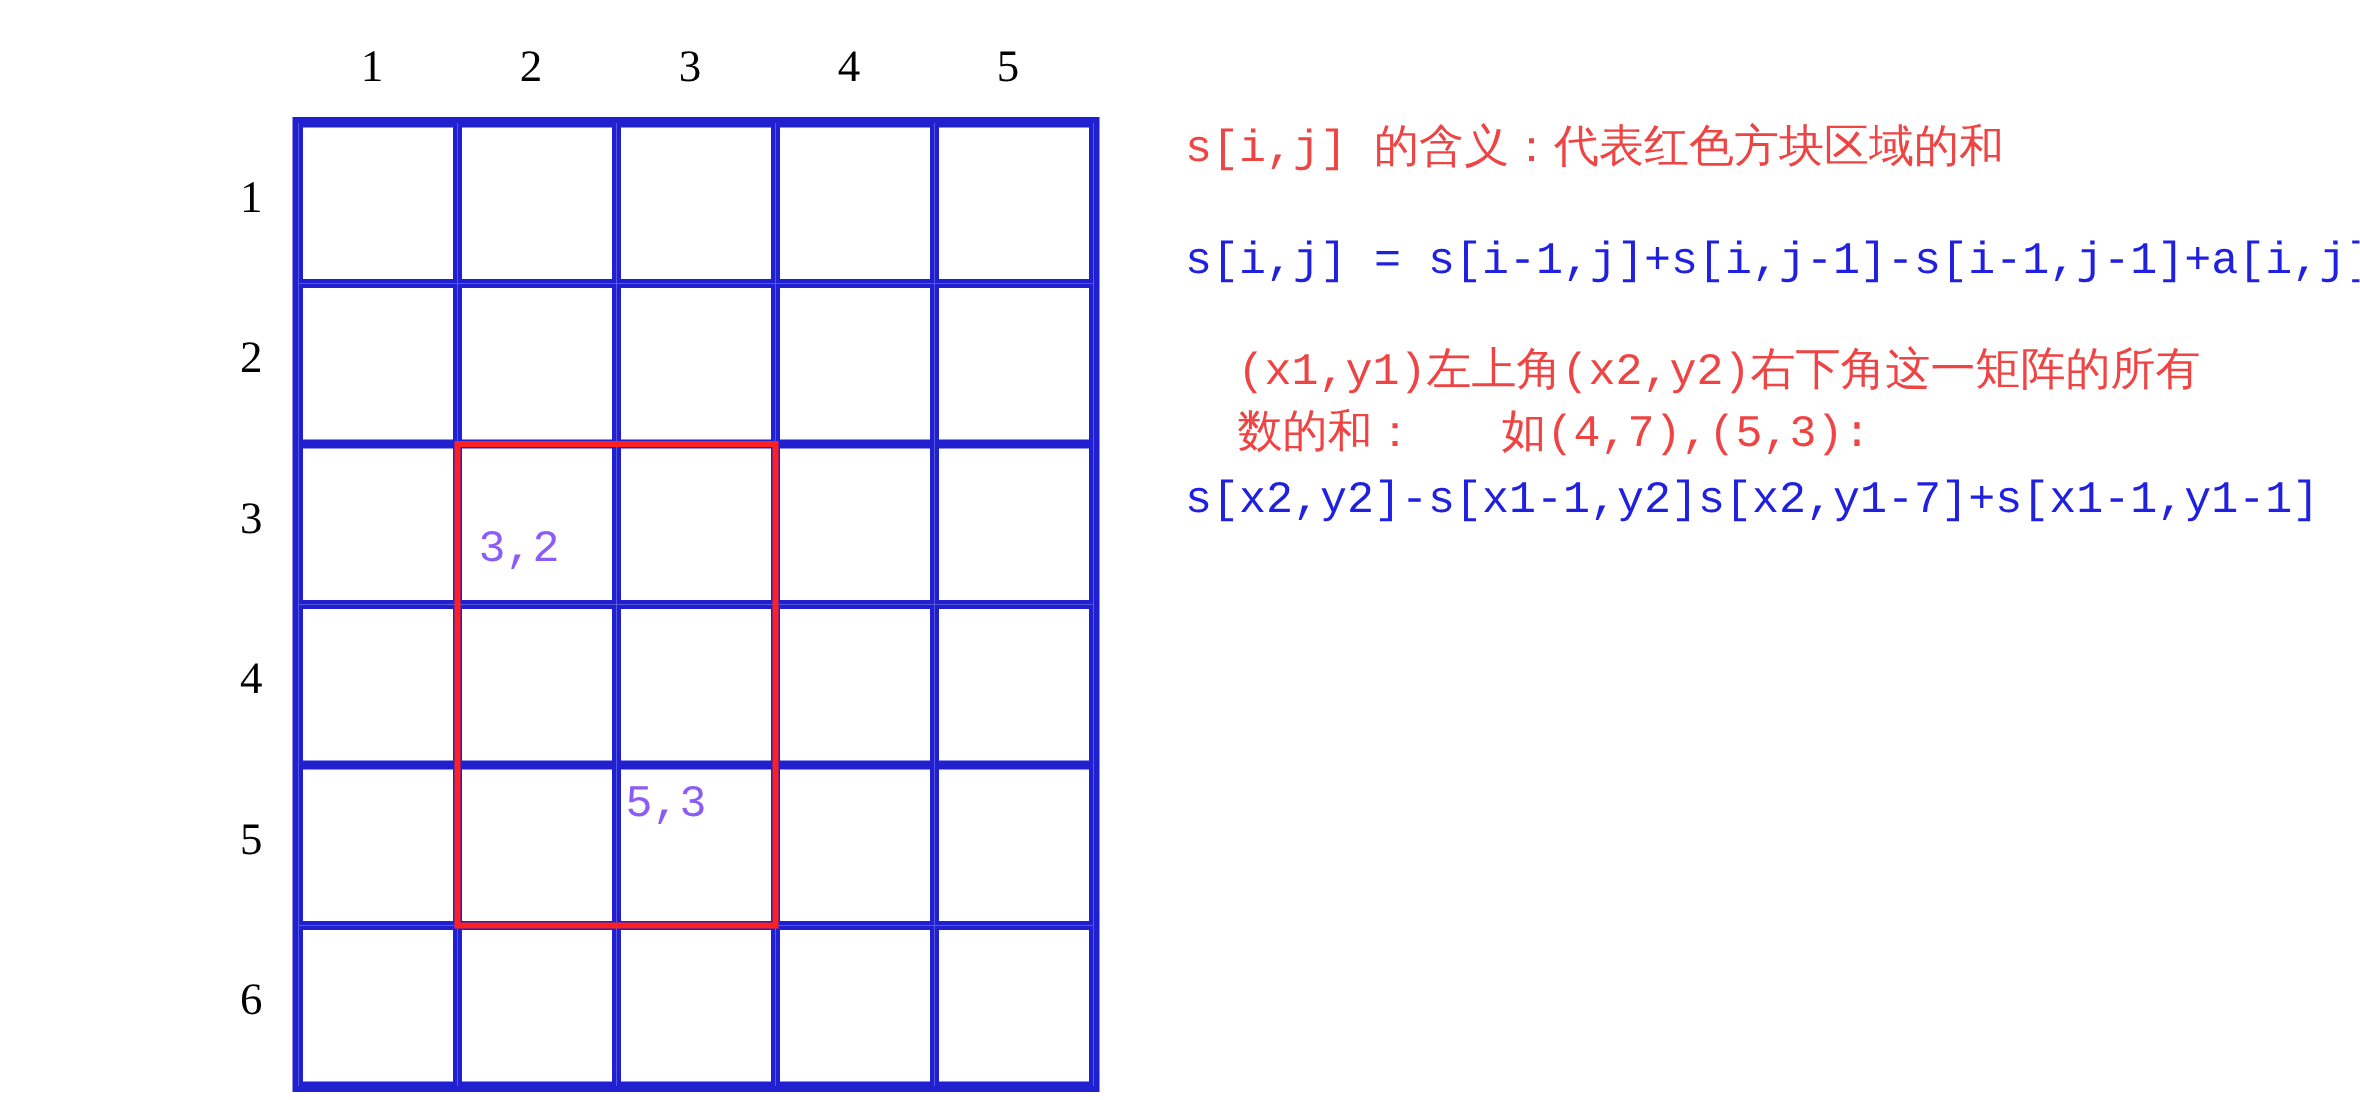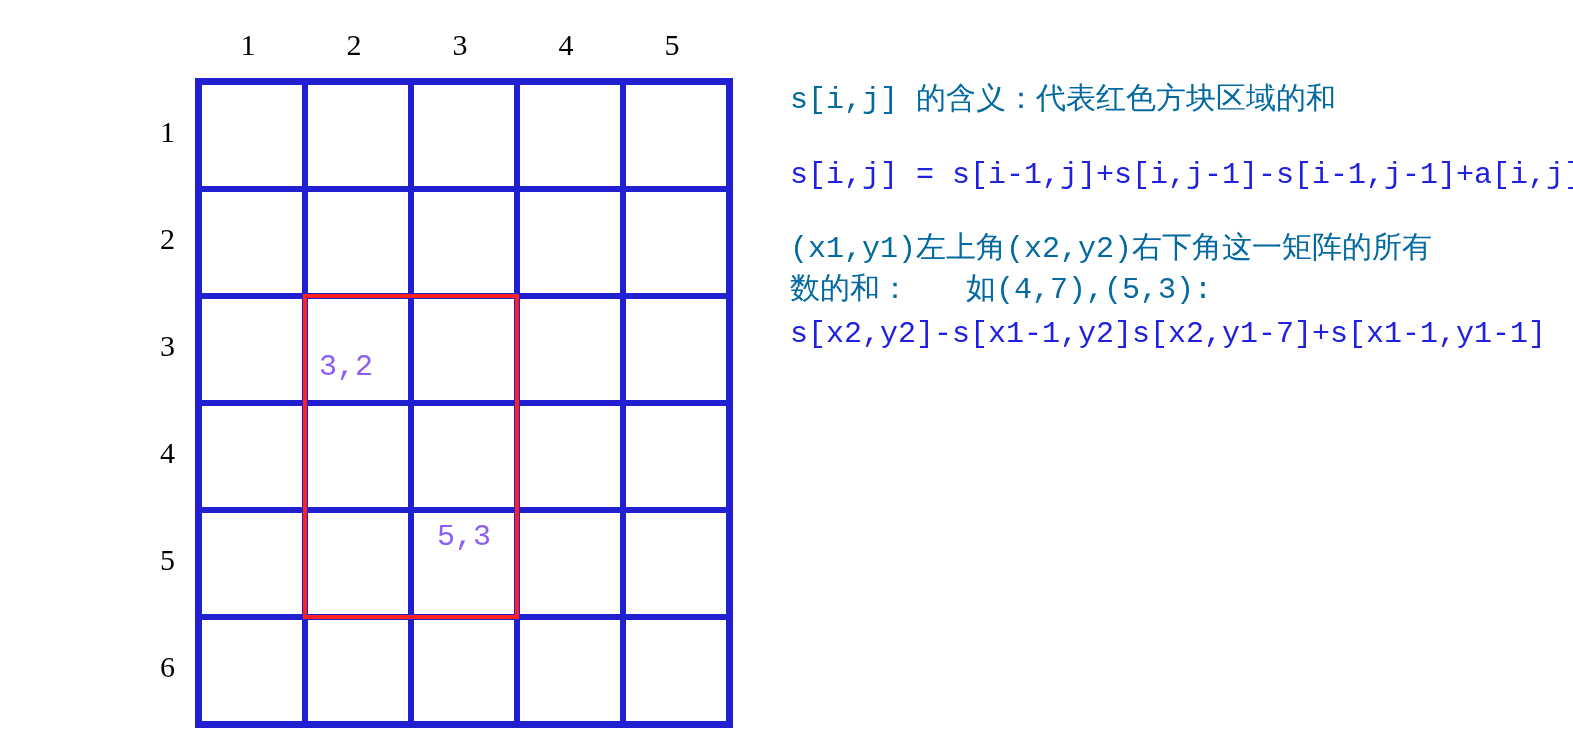--- a/index.html
+++ b/index.html
@@ -79,23 +79,23 @@
     top: 80px;
     width: 770px;
   }
   .tline {
     font-size: 30px;
     line-height: 1.35;
     margin-bottom: 34px;
     font-family: "Courier New", "SimSun", monospace;
     white-space: nowrap;
   }
-  .red { color: #0369a1; }
+  .red { color: #ef4444; }
   .blue { color: #2020e0; }
-  .wrap { white-space: normal; }
+  .wrap { white-space: normal; margin-left: 35px; }
 </style>
 </head>
 <body>
 
 <div class="container">
 
   <div class="grid-area">
 
     <div class="col-labels">
       <div class="col-label">1</div>
@@ -155,21 +155,21 @@
           <div class="cell"></div>
           <div class="cell"></div>
           <div class="cell"></div>
           <div class="cell"></div>
         </div>
       </div>
 
     <div class="highlight-box" id="hbox" style="left: 168px; top: 266px; width: 216px; height: 325px;"></div>
 
     <div class="cell-annot" id="annot-tl" style="left: 184px; top: 322px;">3,2</div>
-    <div class="cell-annot" id="annot-br" style="left: 302px; top: 492px;">5,3</div>
+    <div class="cell-annot" id="annot-br" style="left: 282px; top: 492px;">5,3</div>
   </div>
 
   <div class="text-area">
     <div class="tline red">s[i,j] 的含义：代表红色方块区域的和</div>
     <div class="tline blue">s[i,j] = s[i-1,j]+s[i,j-1]-s[i-1,j-1]+a[i,j]</div>
     <div class="tline red wrap" style="margin-bottom:4px">
       <span>(x1,y1)左上角(x2,y2)右下角这一矩阵的所有</span><br>
       <span>数的和：</span>
       <span style="display:inline-block; width:20px"></span>
       <span>如(4,7),(5,3):</span>

